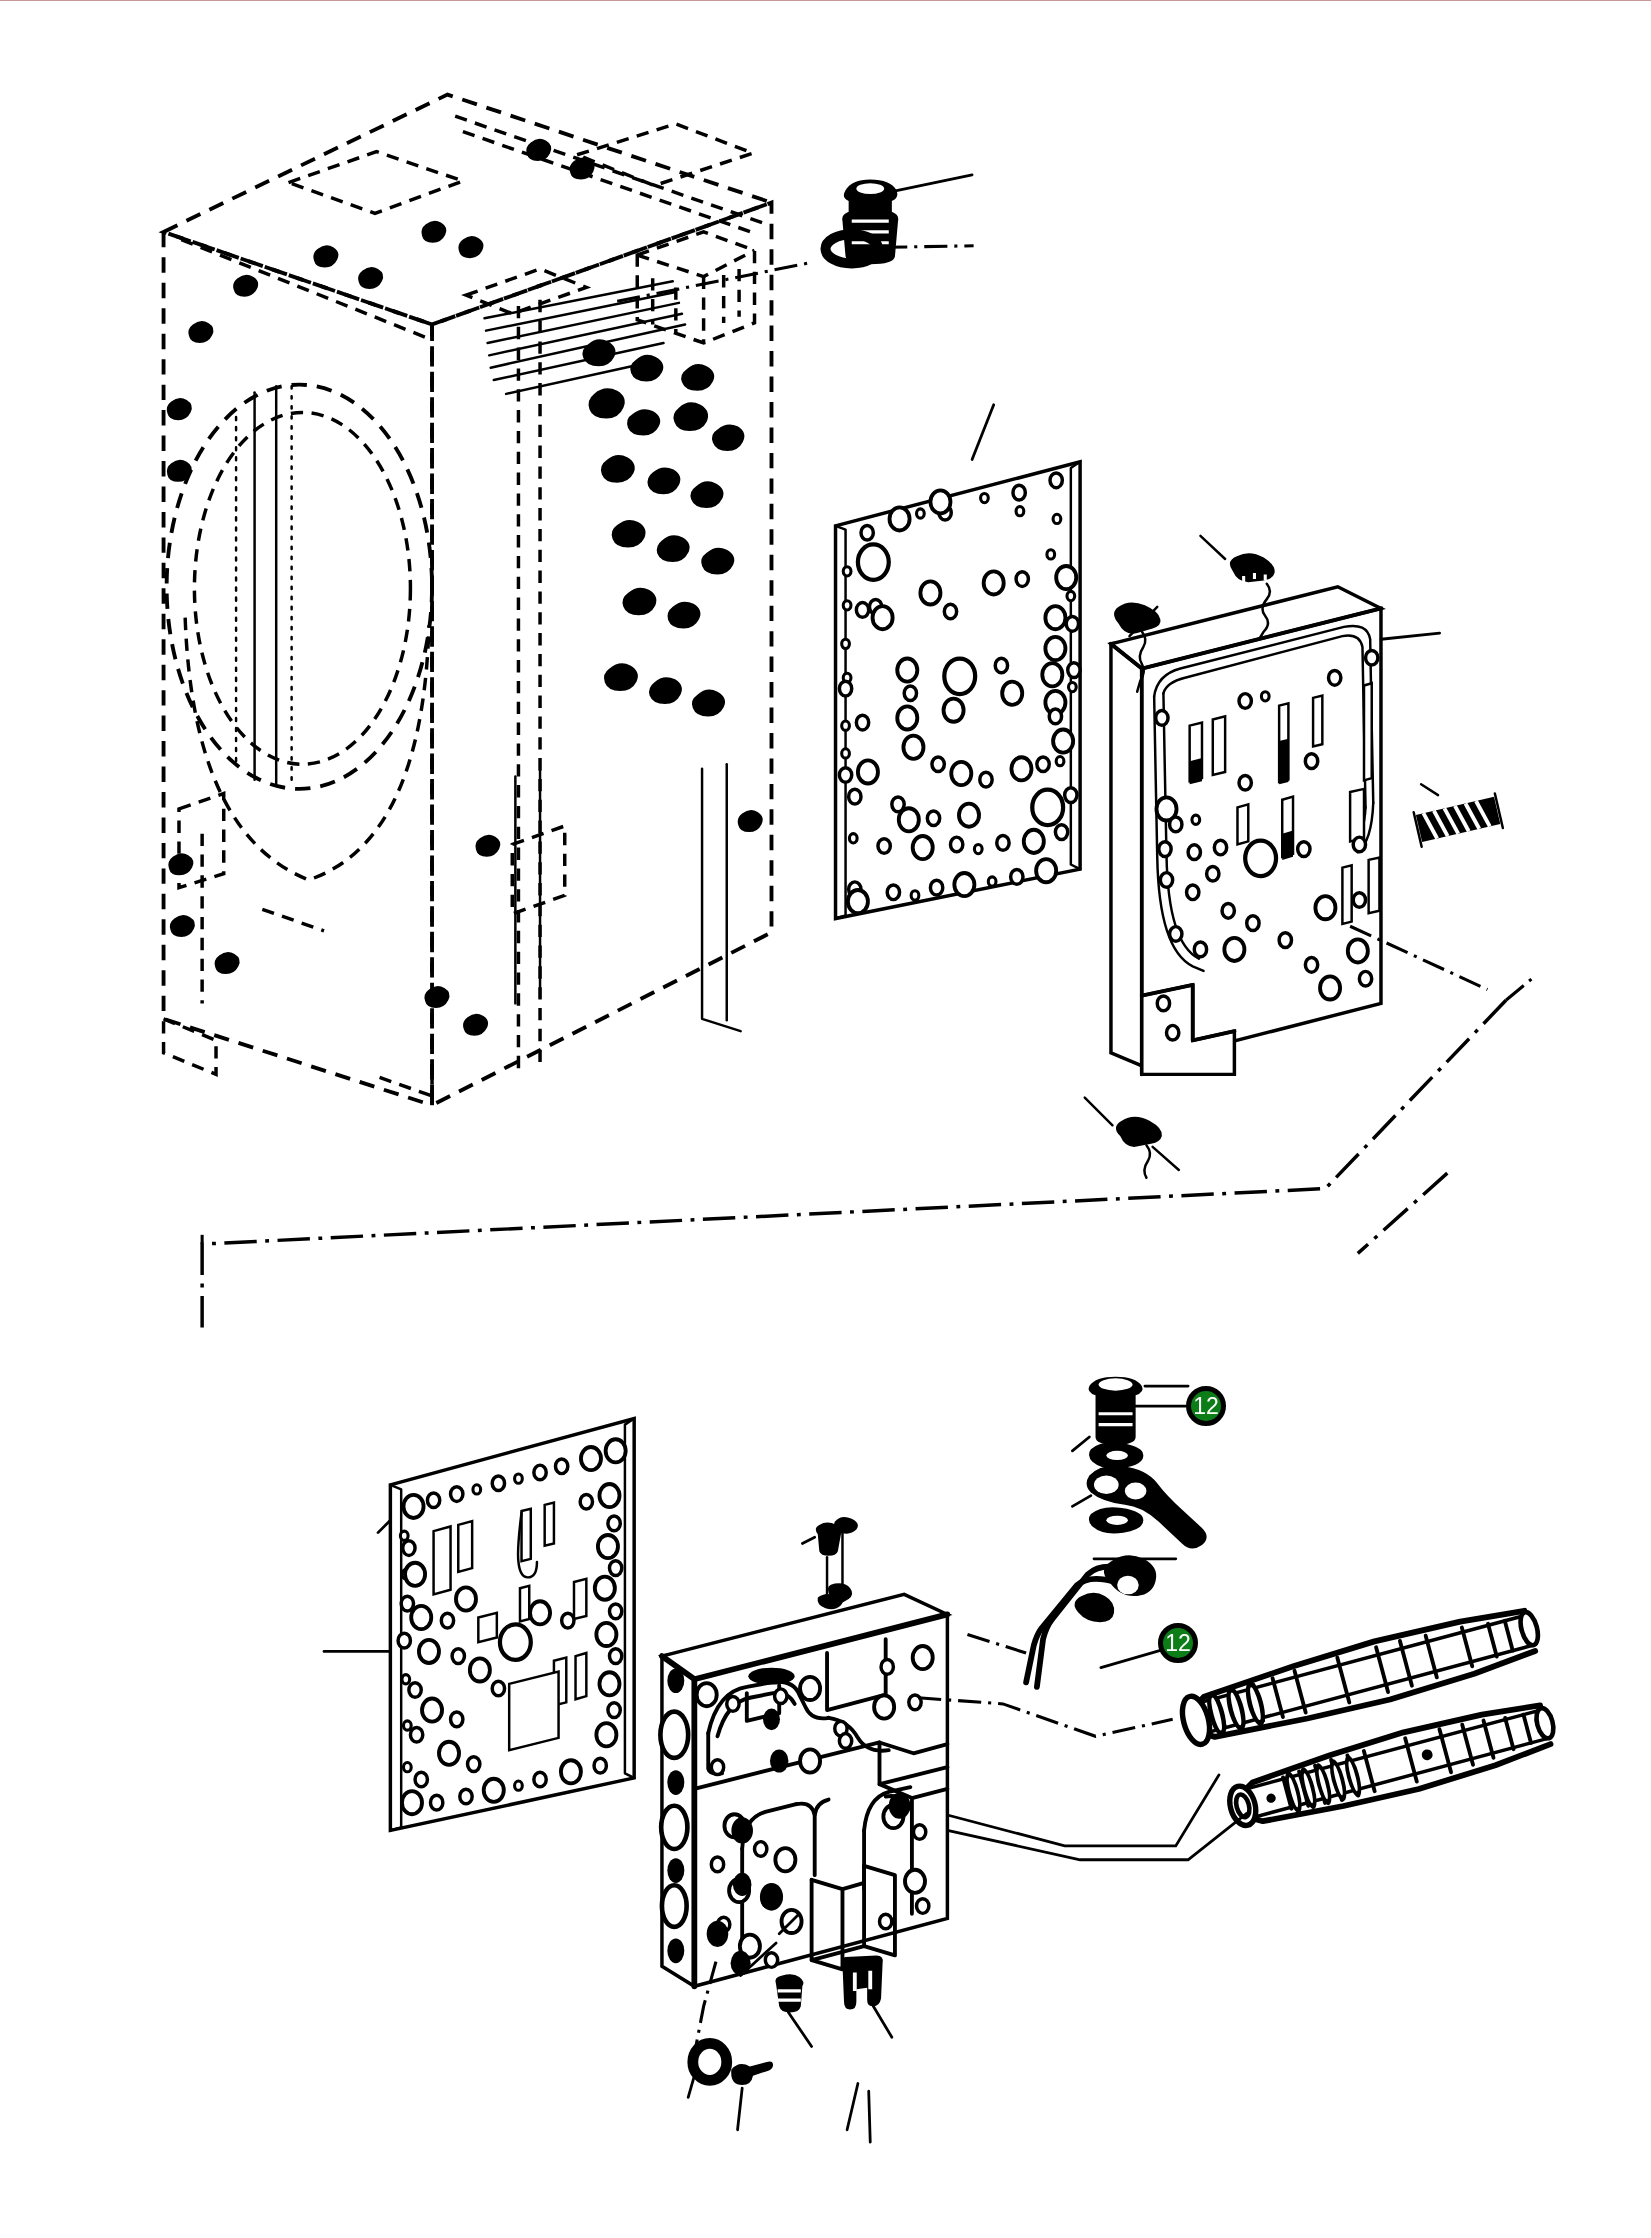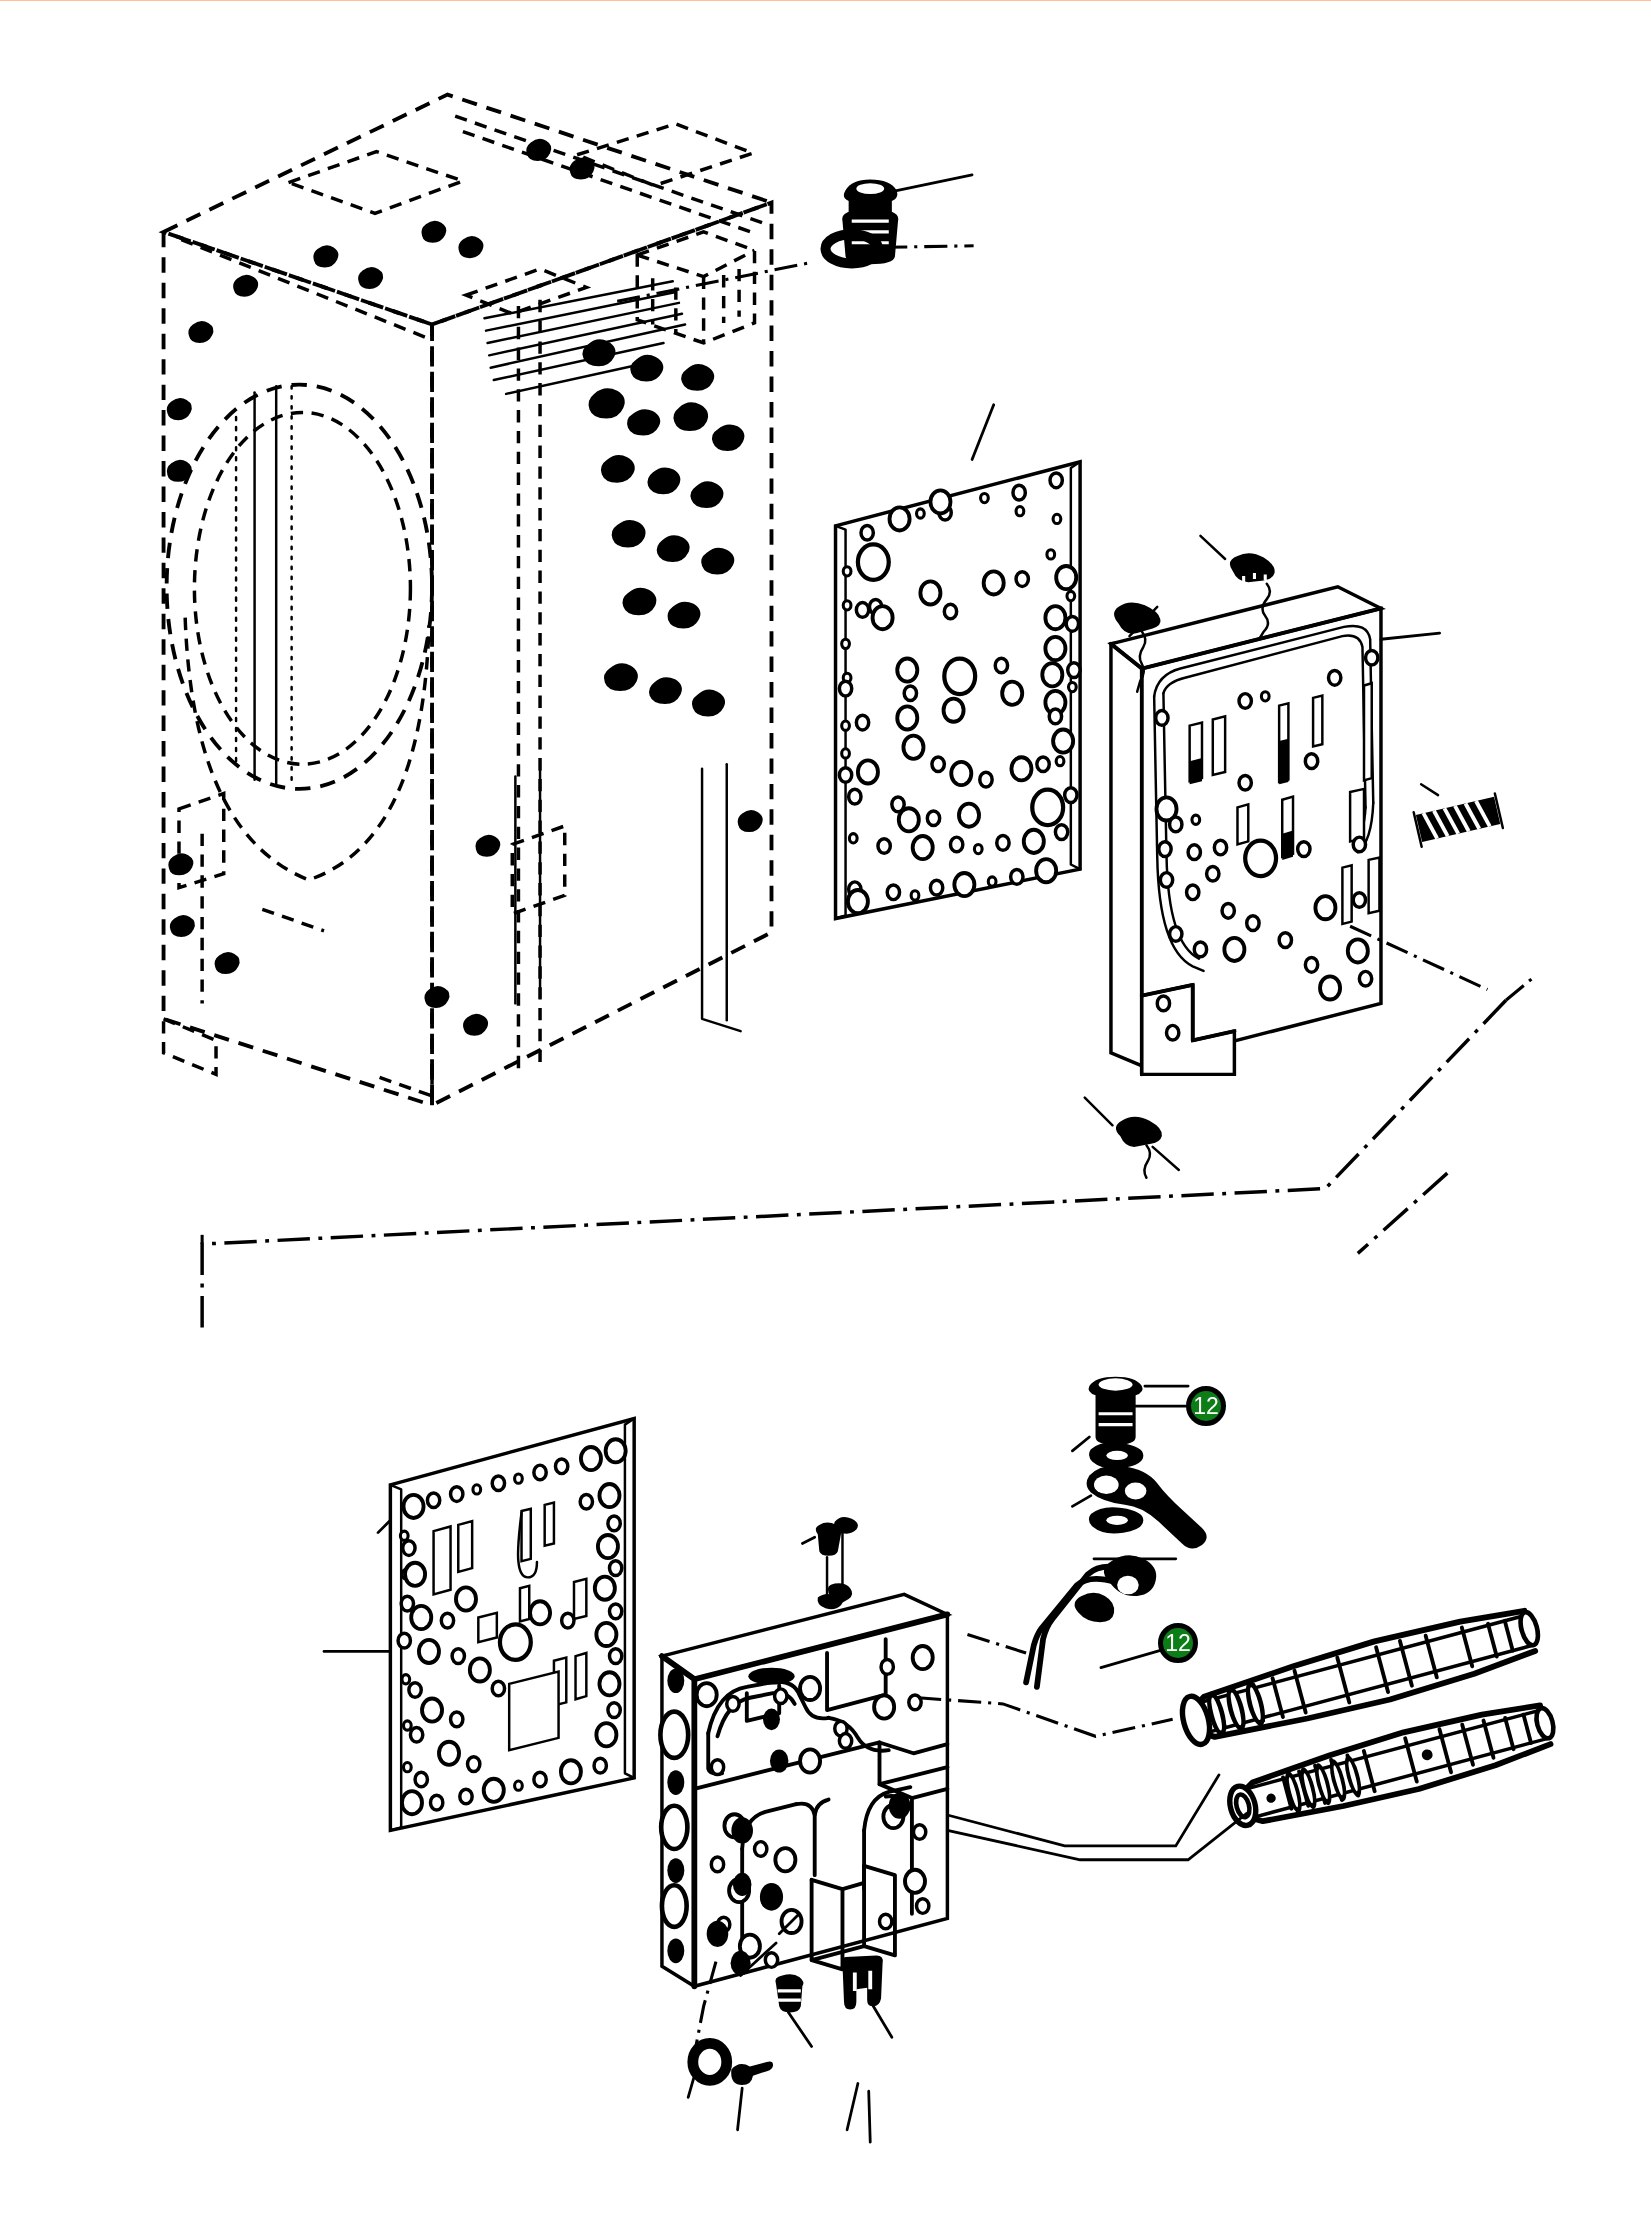--- a/index.html
+++ b/index.html
@@ -6,21 +6,21 @@
   html, body {
     margin: 0;
     padding: 0;
     background: #ffffff;
     font-family: "Liberation Sans", sans-serif;
   }
   #page {
     position: relative;
     width: 1651px;
     height: 2239px;
-    background: #f97316;
+    background: #7f1d1d;
     overflow: hidden;
   }
   #diagram-svg {
     position: absolute;
     left: 0;
     top: 0;
     width: 1651px;
     height: 2239px;
   }
   .callout {

